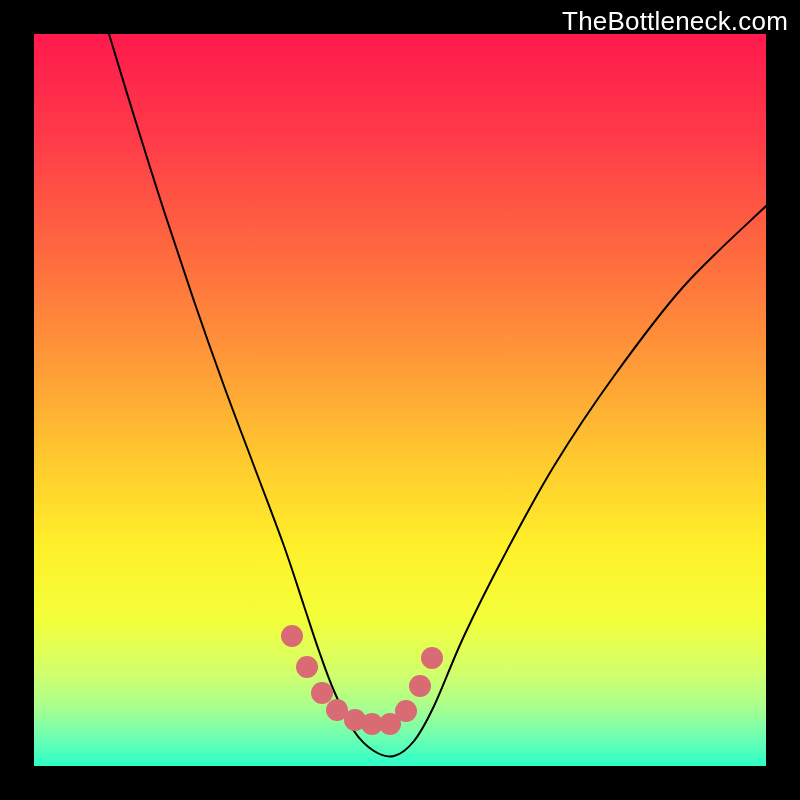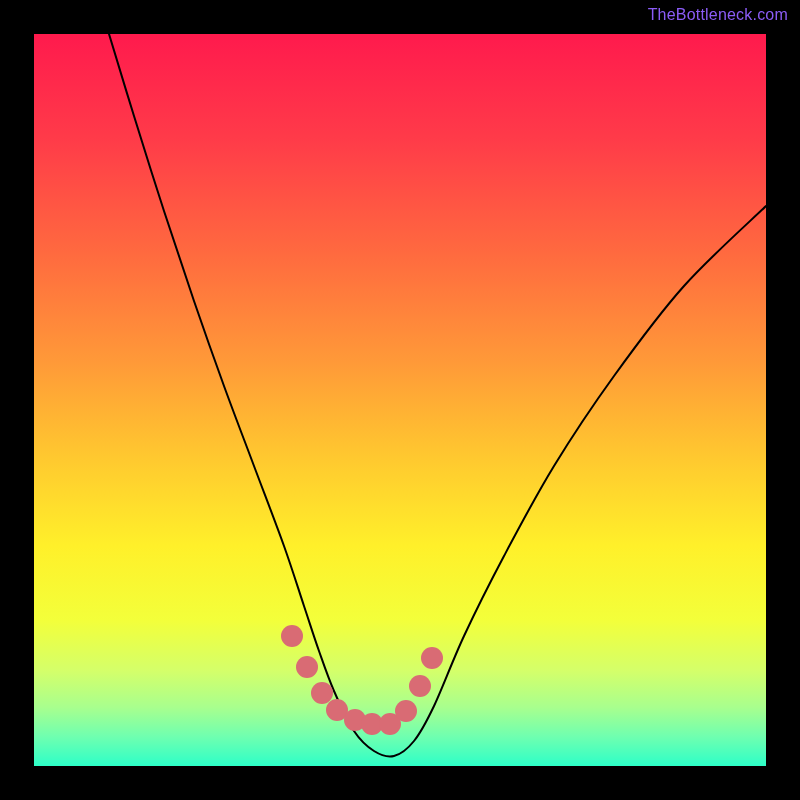--- a/index.html
+++ b/index.html
@@ -20,22 +20,22 @@
     overflow: hidden;
   }
   .gradient {
     position: absolute;
     inset: 0;
   }
   .watermark {
     position: absolute;
     top: 6px;
     right: 12px;
-    color: #8b5cf6;
-    font-size: 16px;
+    color: #ffffff;
+    font-size: 26px;
     font-weight: 500;
     letter-spacing: 0.2px;
   }
   svg.curve {
     position: absolute;
     inset: 0;
   }
 </style>
 </head>
 <body>

